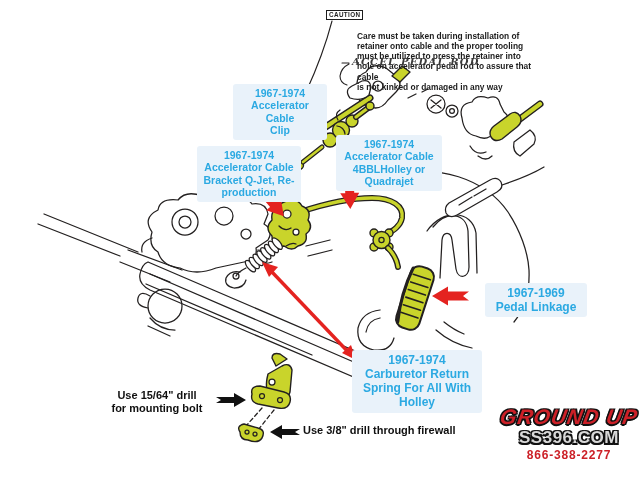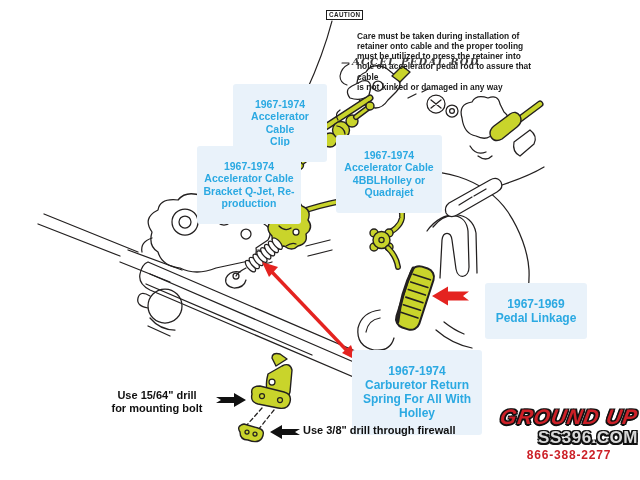--- a/index.html
+++ b/index.html
@@ -16,39 +16,39 @@
   .rod-outline{fill:none;stroke:var(--ink,#232020);stroke-width:7;stroke-linecap:round;}
   .rod-core{fill:none;stroke:var(--part-yellow,#c9d42b);stroke-width:4.2;stroke-linecap:round;}
   .red{fill:var(--arrow-red,#e42320);stroke:none;}
   .redline{stroke:var(--arrow-red,#e42320);stroke-width:3.4;fill:none;}
   .blk{fill:#111;stroke:none;}
   .dash{stroke-dasharray:4 3;}
 
   
   .part-label{position:absolute;background:var(--label-bg,#e9f2fa);color:var(--label-text,#2ba9e2);
     font-weight:bold;font-size:10.5px;line-height:1.18;text-align:center;white-space:pre-line;
-    padding:14px 4px;border-radius:3px;}
+    padding:3px 4px;border-radius:3px;}
   .part-label.lg{font-size:12px;}
   .black-label{position:absolute;color:#101010;font-weight:bold;font-size:11px;line-height:1.15;
     white-space:pre-line;text-align:center;}
   .caution{position:absolute;left:357px;top:10px;width:186px;color:#1c1c1c;
     font-weight:bold;font-size:8.4px;line-height:1.22;white-space:pre-line;}
   .caution-badge{position:absolute;left:-31px;top:0;border:1px solid #1c1c1c;
     font-size:6.3px;font-weight:bold;letter-spacing:.4px;padding:0 2px;line-height:8px;color:#1c1c1c;background:#fff;}
   .hand-label{position:absolute;left:352px;top:56px;font-family:"DejaVu Serif",serif;
     font-style:italic;font-size:10px;letter-spacing:1.2px;color:#3a3a3a;font-weight:bold;}
 
   
   .logo{position:absolute;left:500px;top:406px;width:138px;text-align:center;}
   .logo-title{color:var(--logo-red,#cc2027);font-weight:900;font-style:italic;font-size:21px;line-height:22px;
     letter-spacing:1px;transform:skewX(-10deg);
     text-shadow:-1.5px -1px 0 #111,1.5px -1px 0 #111,-1.5px 1px 0 #111,1.5px 1px 0 #111,0 2px 0 #111;}
   .logo-site{color:var(--logo-grey,#d8d8d8);font-weight:900;font-size:17px;line-height:18px;letter-spacing:.5px;
     margin-top:1px;
-    text-shadow:-1.5px -1px 0 #111,1.5px -1px 0 #111,-1.5px 1.5px 0 #111,1.5px 1.5px 0 #111,0 2px 0 #111;text-align:right;}
+    text-shadow:-1.5px -1px 0 #111,1.5px -1px 0 #111,-1.5px 1.5px 0 #111,1.5px 1.5px 0 #111,0 2px 0 #111;}
   .logo-phone{color:var(--logo-red,#cc2027);font-weight:bold;font-size:12px;letter-spacing:.8px;margin-top:1px;}
 </style>
 </head>
 <body>
 
 <div id="canvas">
 
   <svg id="art" width="640" height="480" viewBox="0 0 640 480">
 
     <g>

